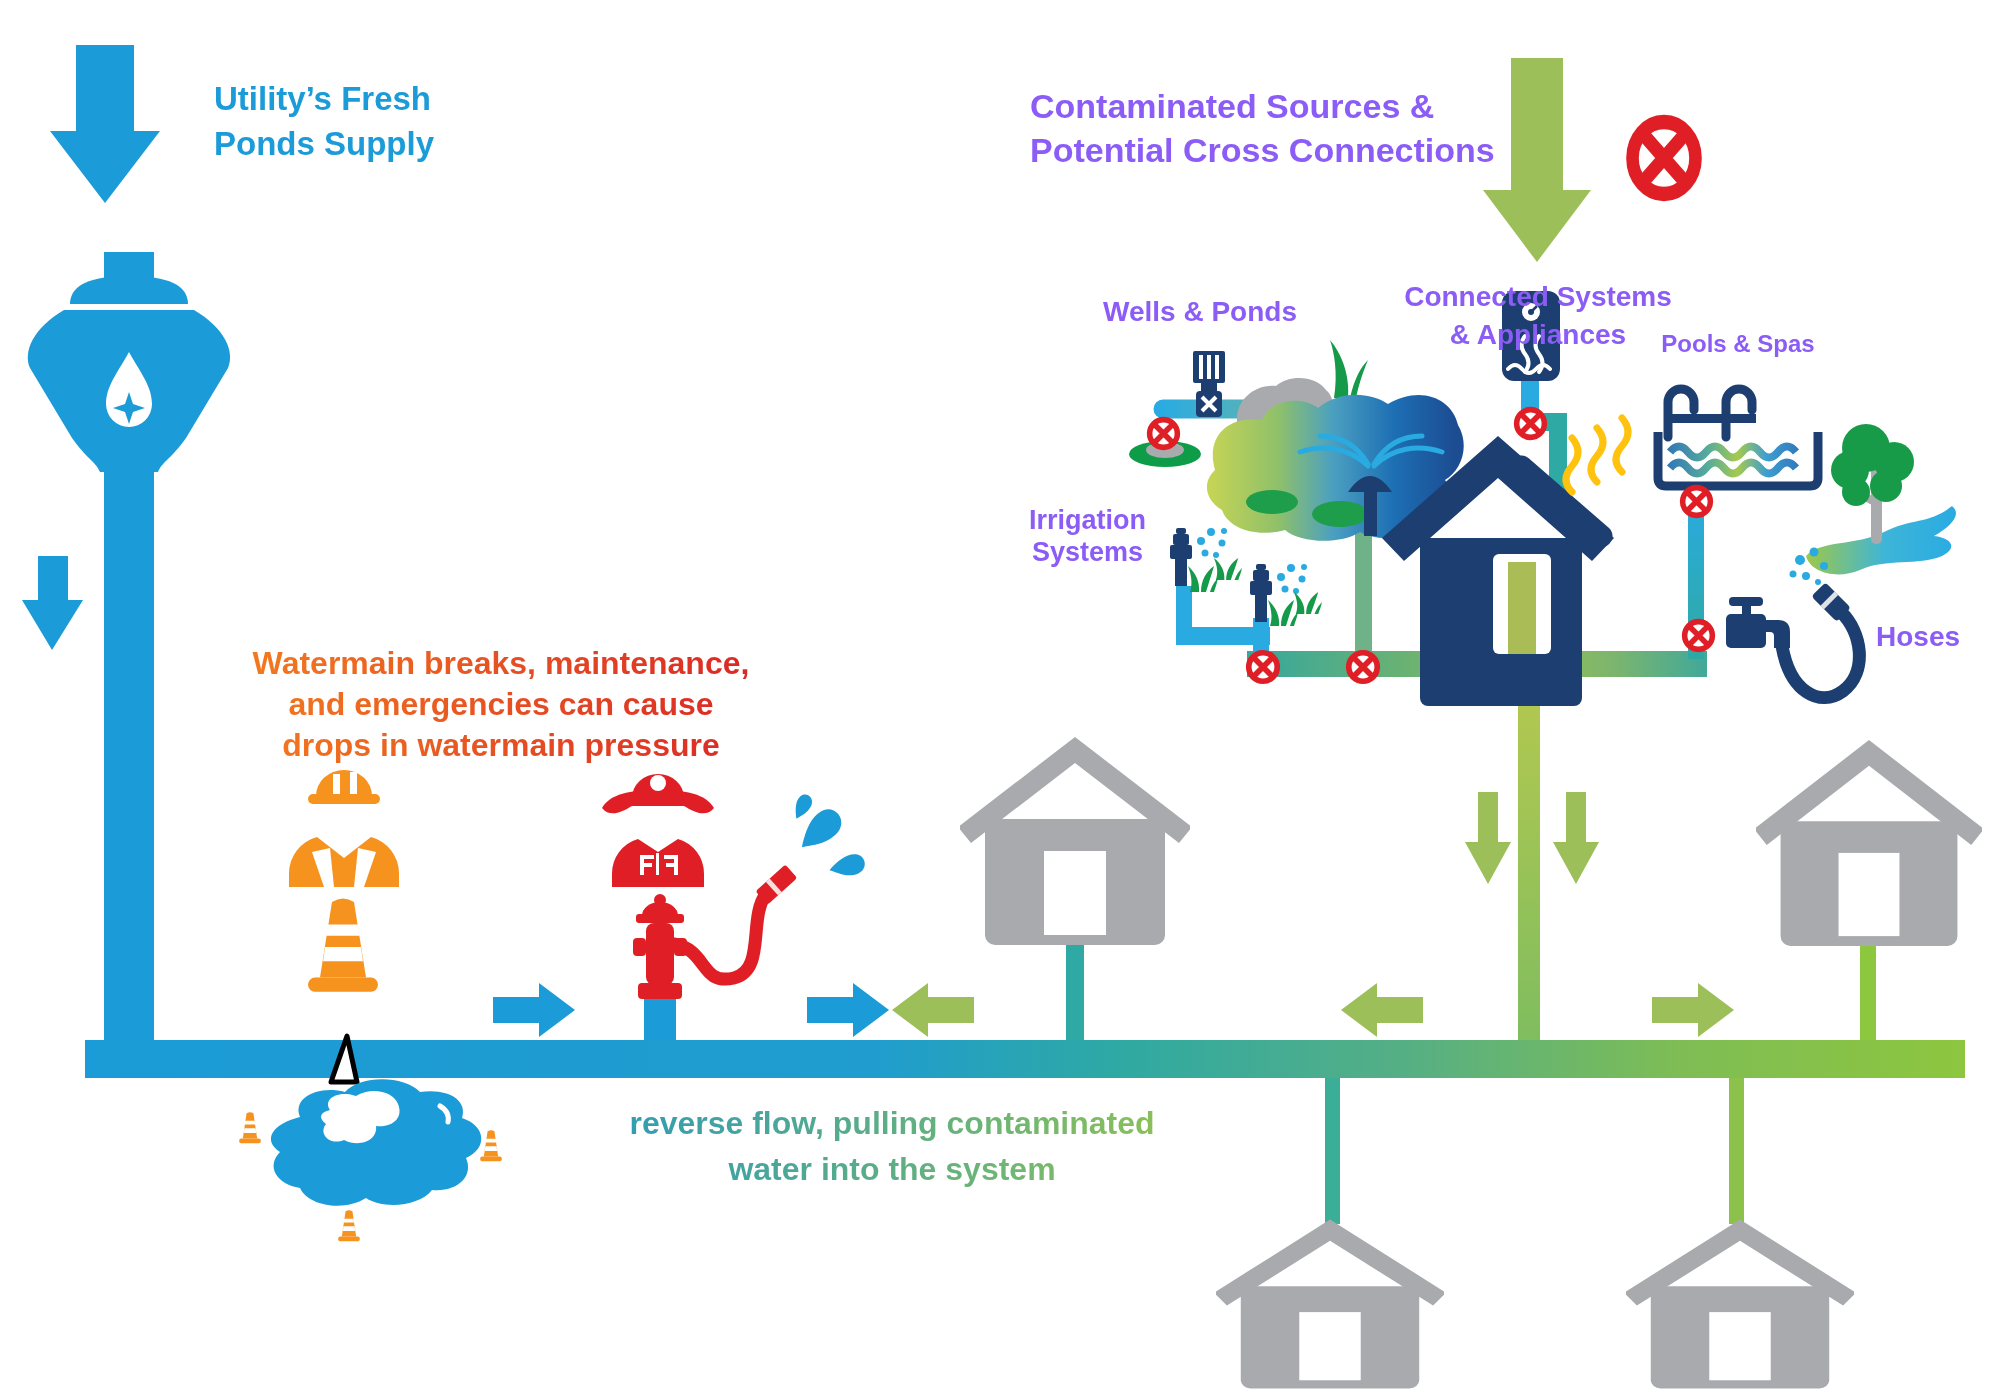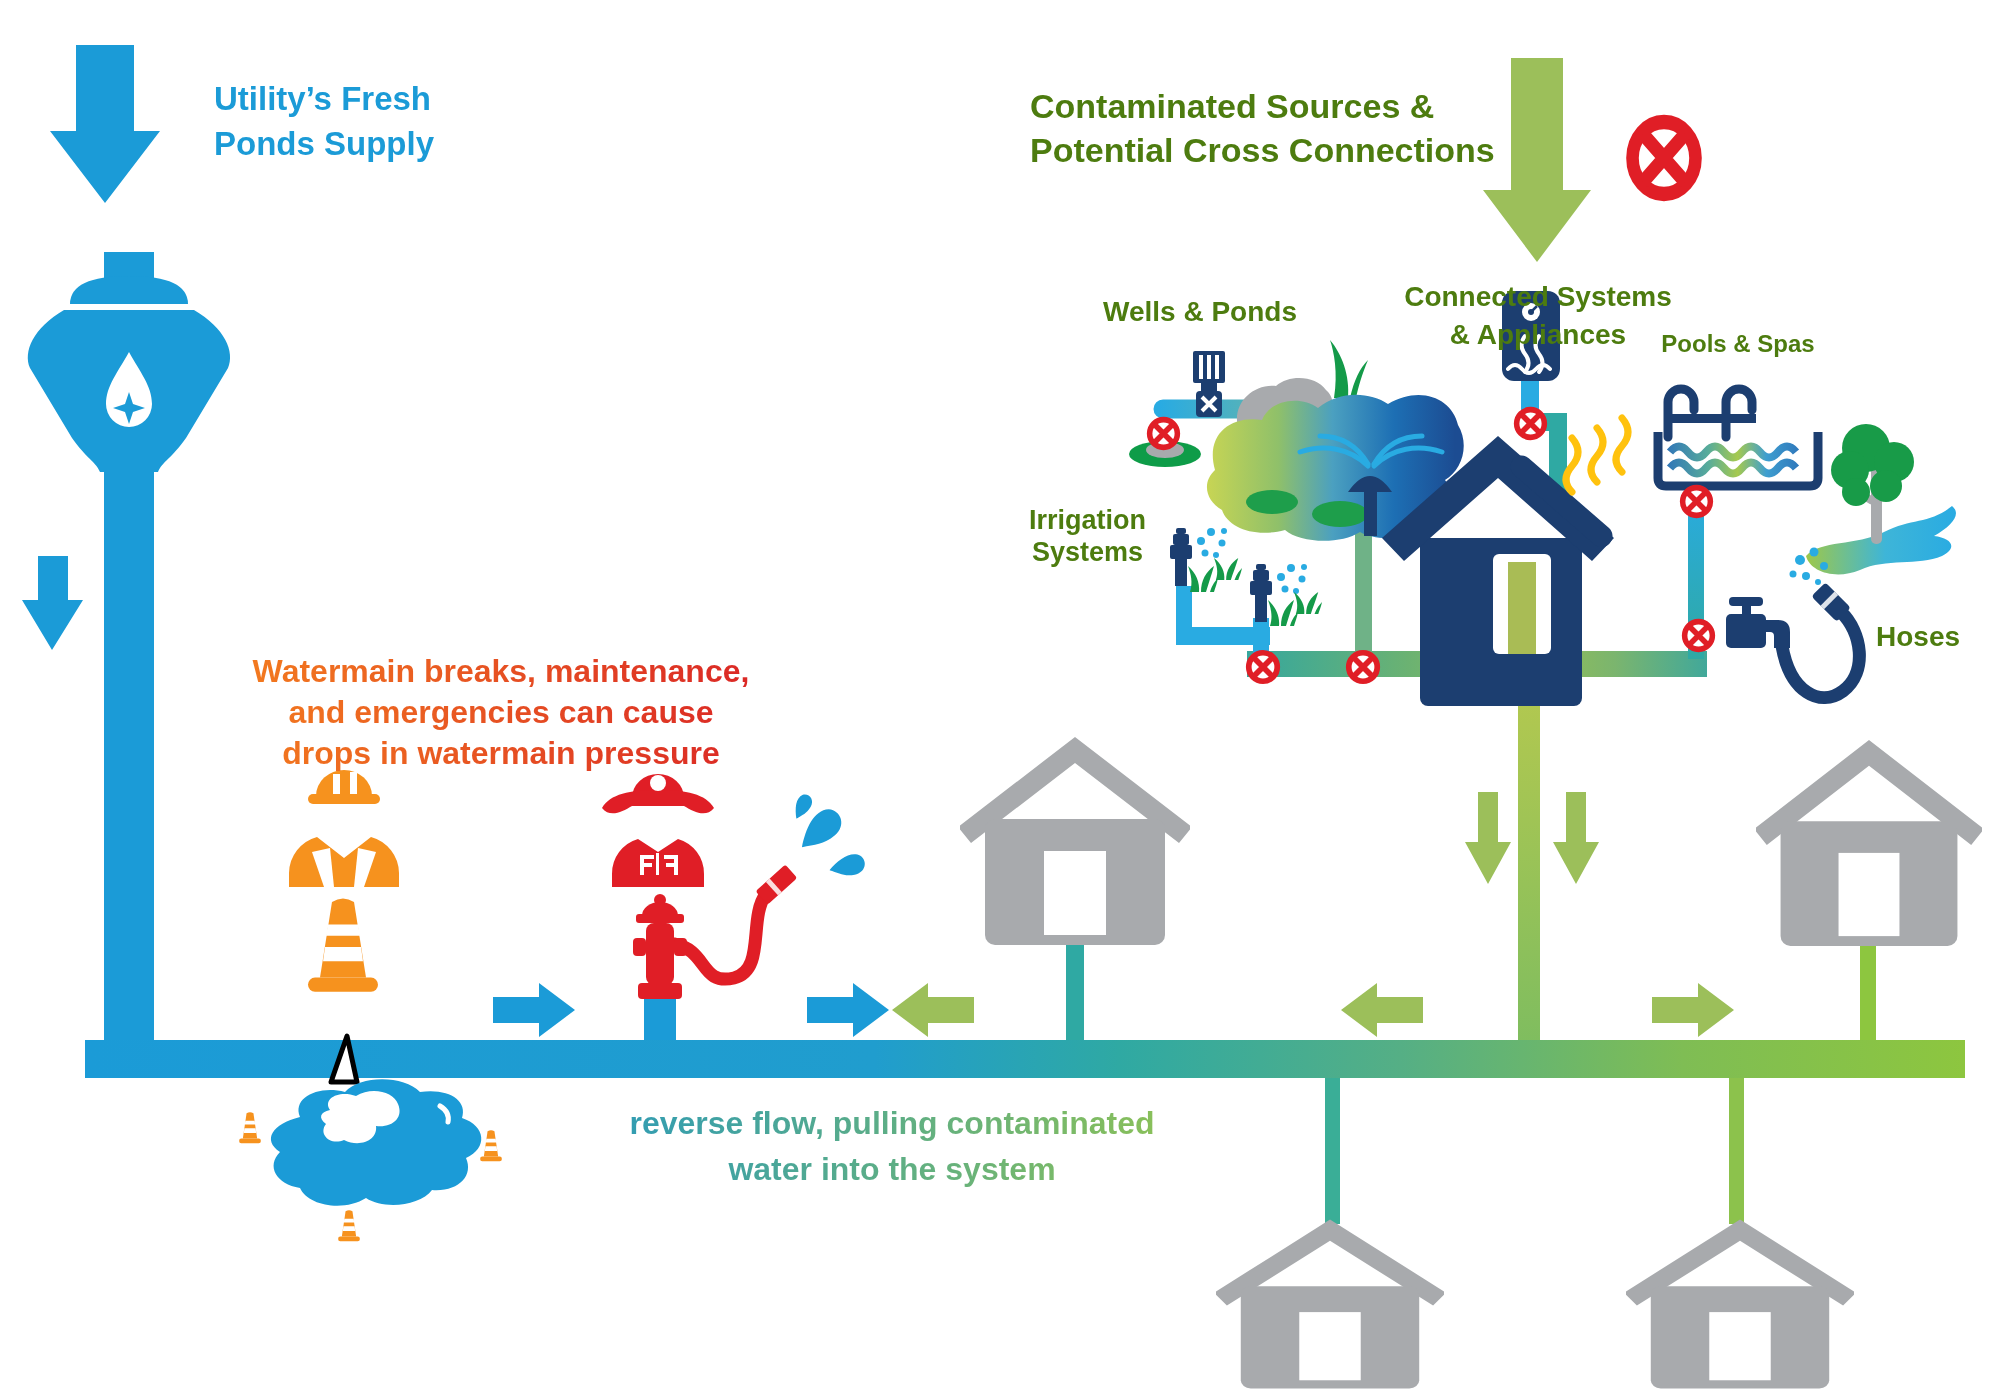--- a/index.html
+++ b/index.html
@@ -2,24 +2,24 @@
 <html><head>
 <meta charset="utf-8">
 <style>
   html,body{margin:0;padding:0;background:#fff;}
   .stage{position:relative;width:2000px;height:1400px;background:#fff;overflow:hidden;
          font-family:"Liberation Sans",sans-serif;}
   .art{position:absolute;left:0;top:0;}
   .lbl{position:absolute;font-weight:bold;white-space:nowrap;}
   .center{text-align:center;}
   .c-blue{color:#1B9BD7;}
-  .c-green{color:#4d7c0f;}
+  .c-green{color:#8b5cf6;}
   .grad-warm{background:linear-gradient(90deg,#F5821E,#D81F26);
              -webkit-background-clip:text;background-clip:text;
-             color:transparent;margin-top:8px;-webkit-text-fill-color:transparent;}
+             color:transparent;-webkit-text-fill-color:transparent;}
   .grad-cool{background:linear-gradient(90deg,#2C9AB8,#8FC253);
              -webkit-background-clip:text;background-clip:text;
              color:transparent;-webkit-text-fill-color:transparent;}
 </style>
 </head>
 <body>
 
 <div class="stage">
 
 <svg class="art" width="2000" height="1400" viewBox="0 0 2000 1400">

